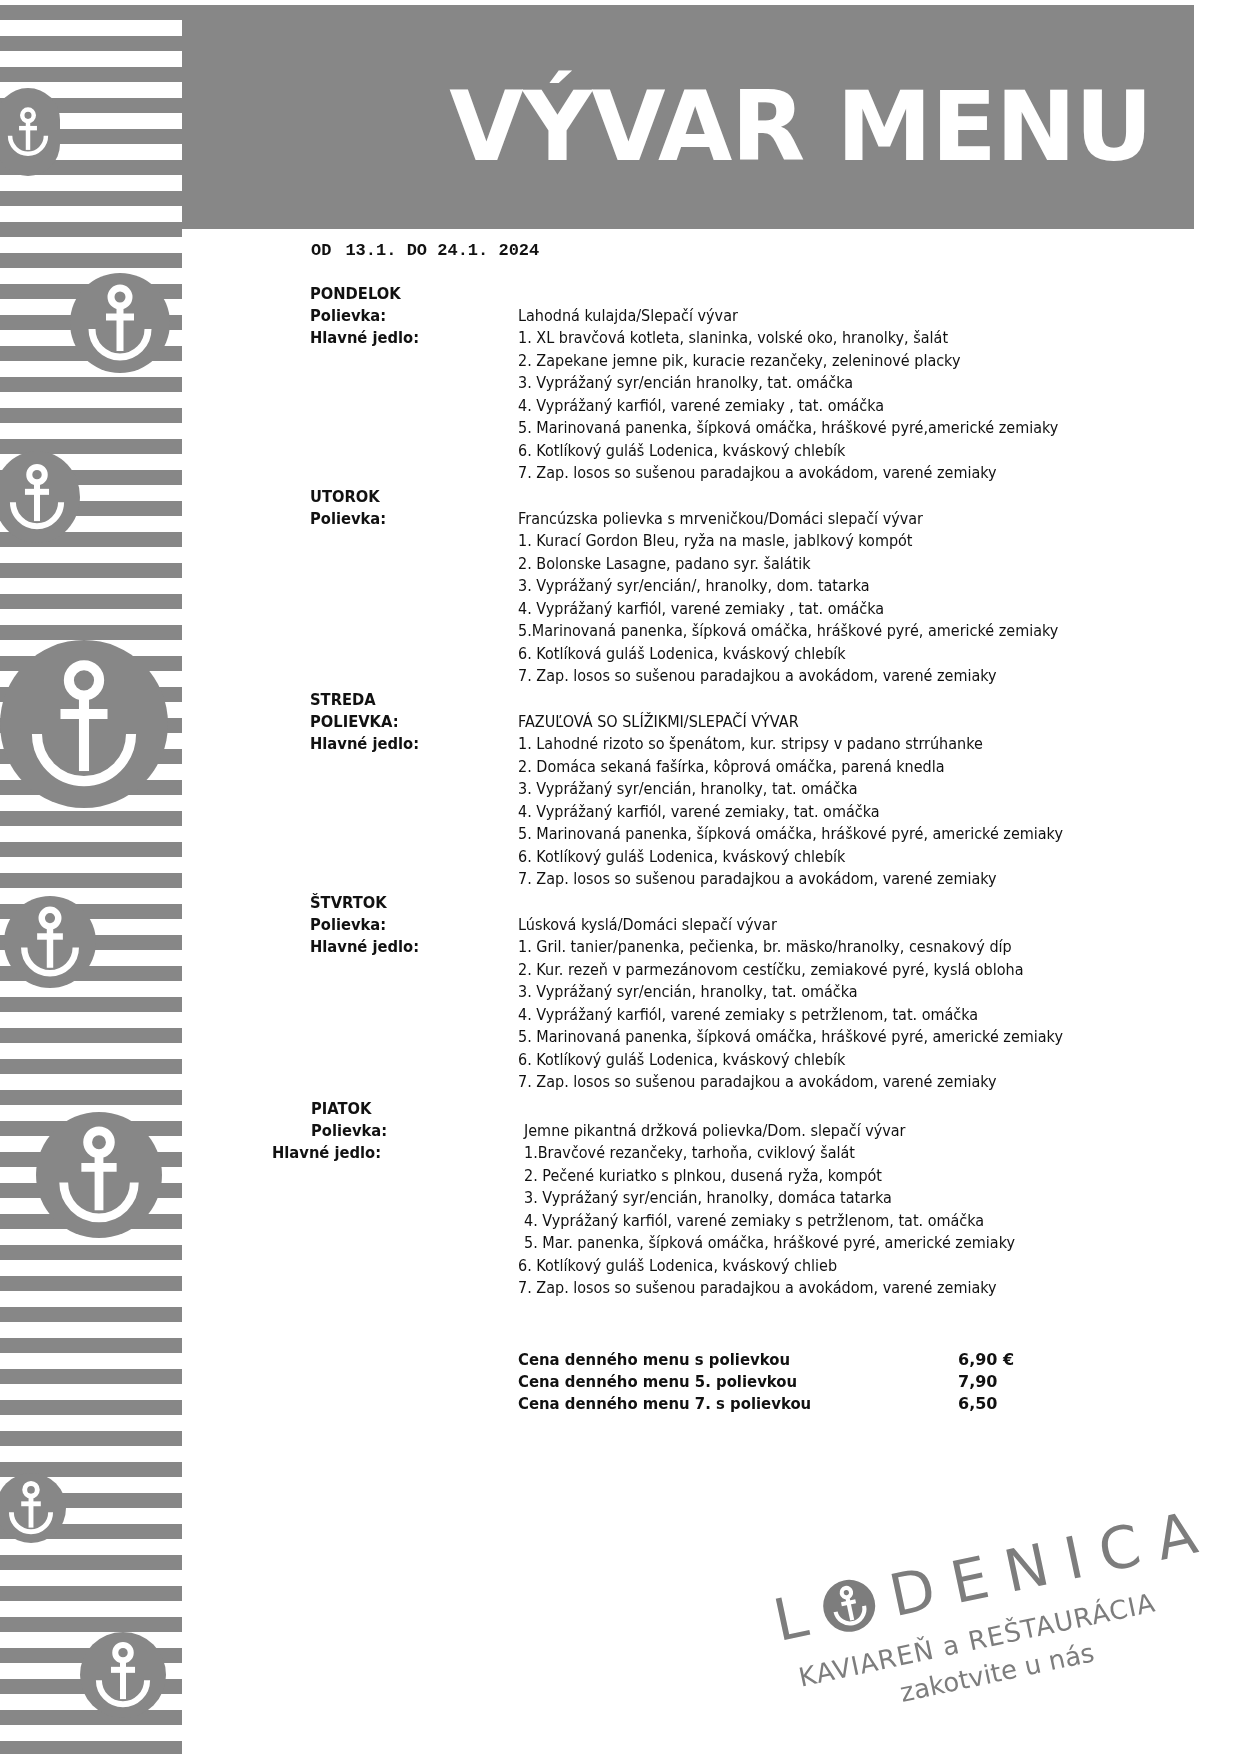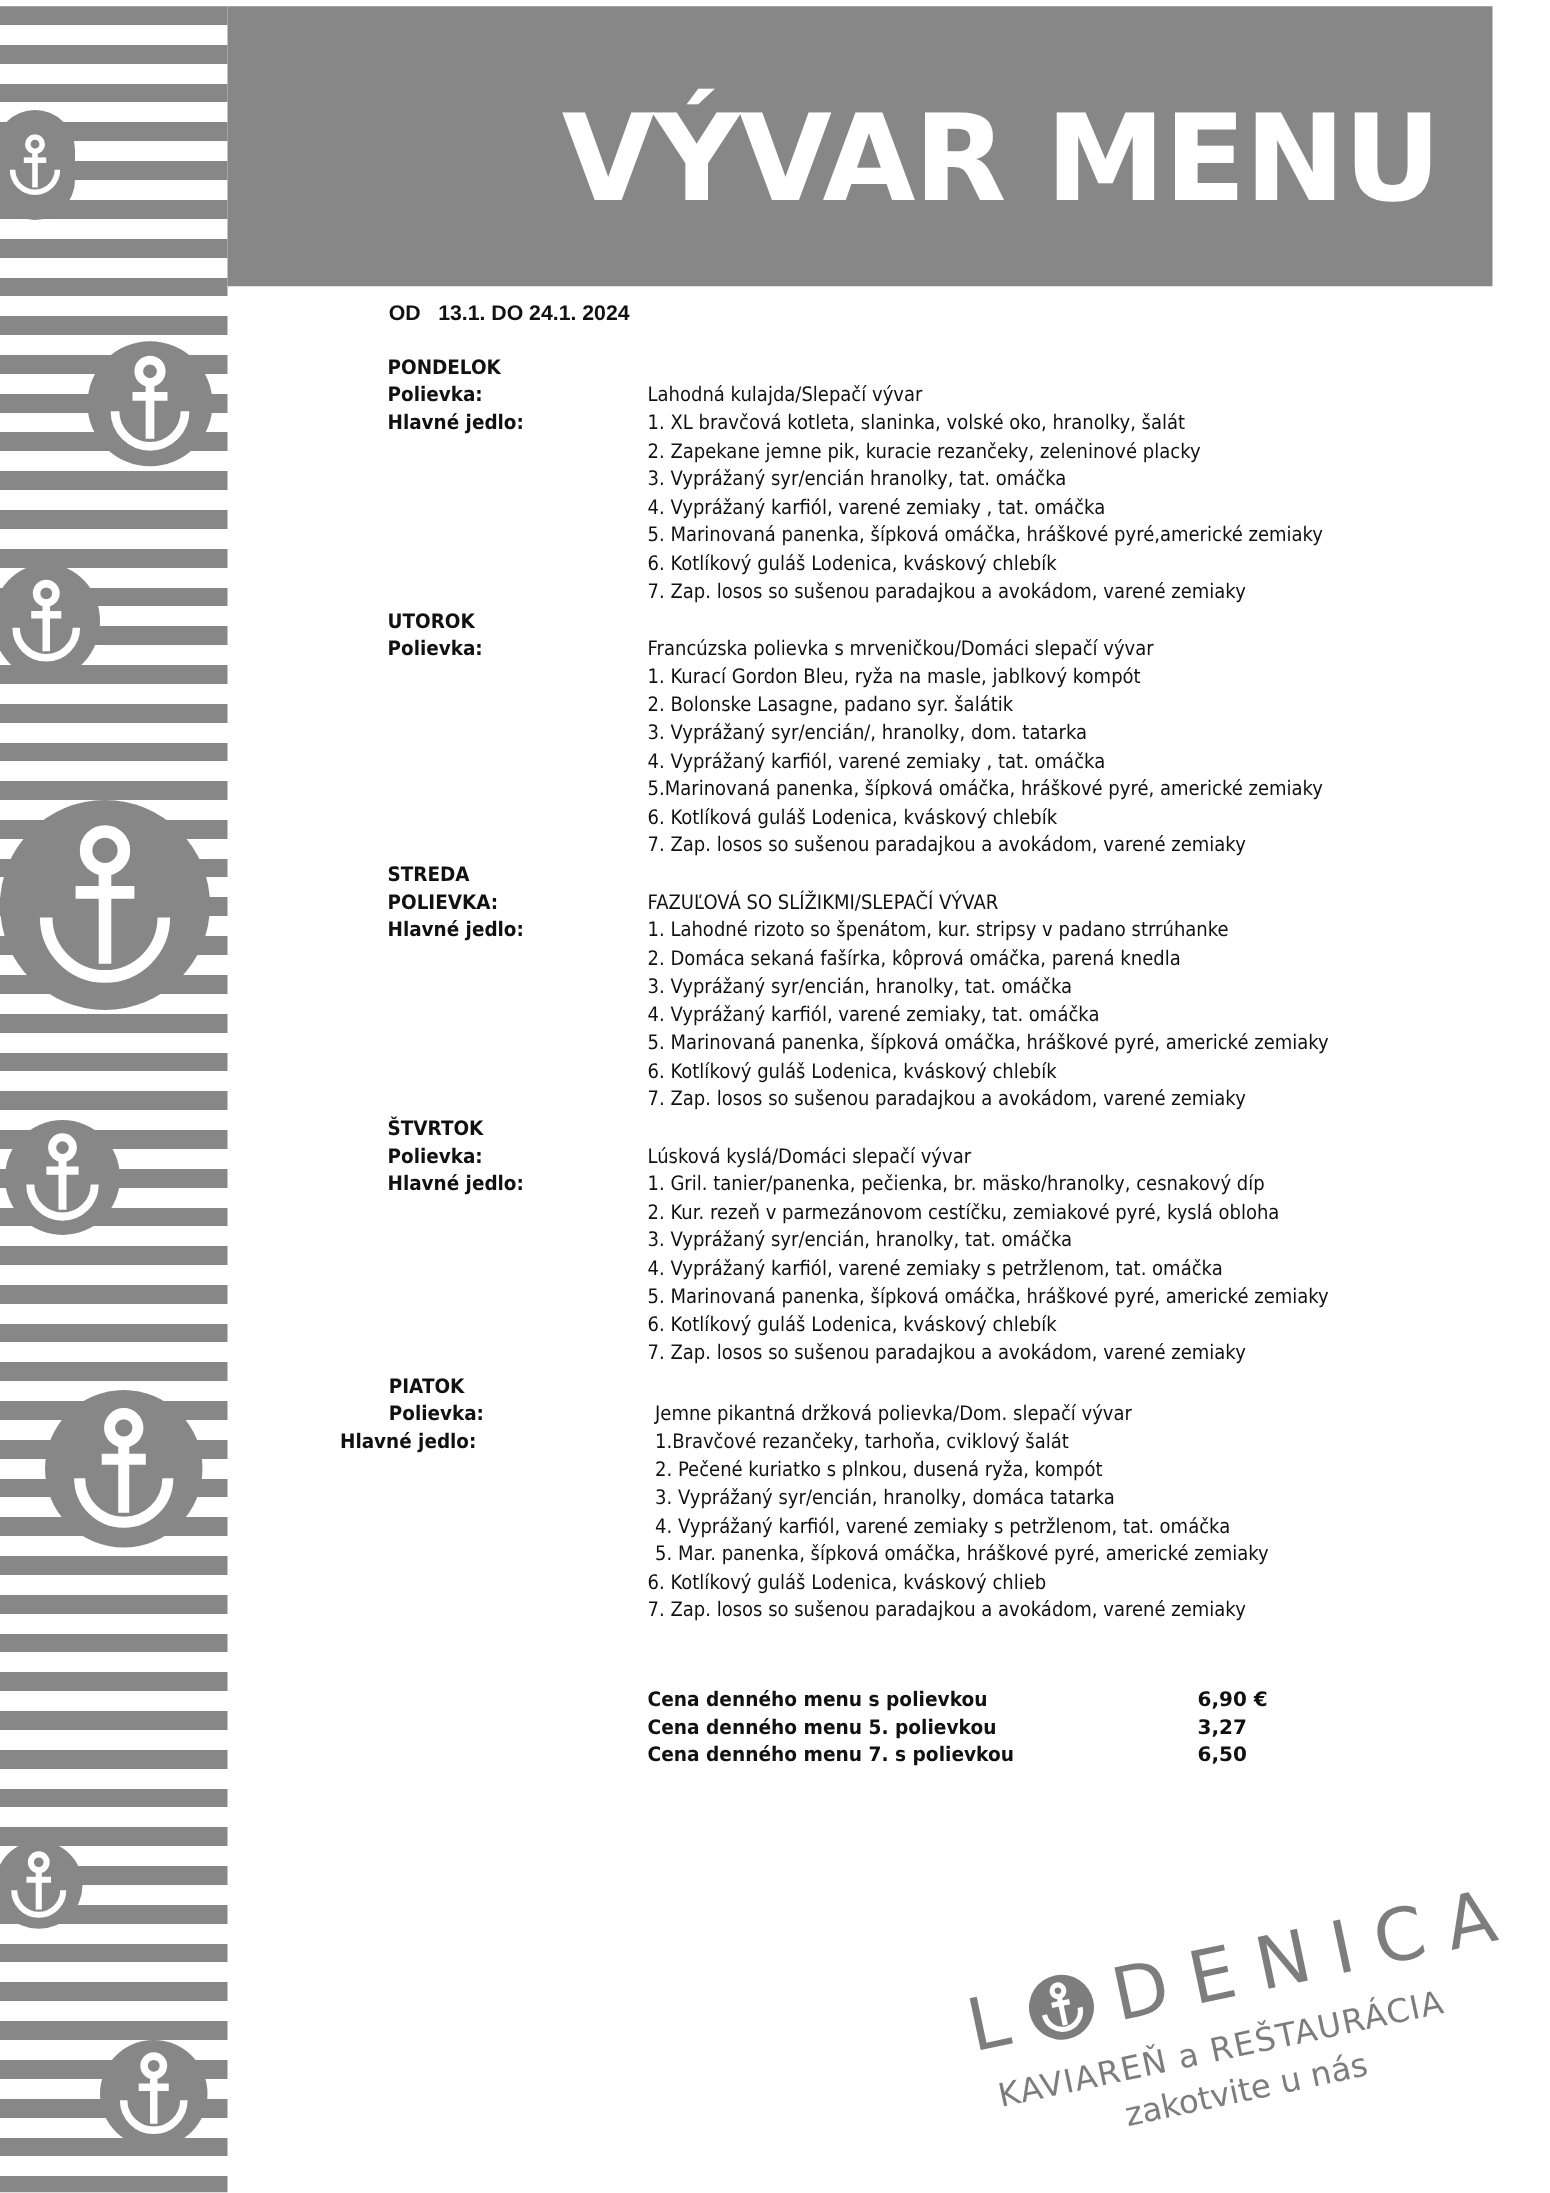--- a/index.html
+++ b/index.html
@@ -22,21 +22,21 @@
     }
     .title {
       position: absolute; right: 42px; top: 74px;
       font-family: "DejaVu Sans", sans-serif; font-weight: bold;
       font-size: 96px; letter-spacing: -1px; color: #ffffff; line-height: 1;
     }
 
     
     .date-range {
       position: absolute; left: 311px; top: 241px;
-      font-family: Liberation Sans, sans-serif; font-weight: bold; font-size: 17px;
+      font-family: Liberation Mono, monospace; font-weight: bold; font-size: 17px;
       letter-spacing: 0px;
     }
     .date-range .gap { display: inline-block; width: 14px; }
 
     .day { position: absolute; left: 0; width: 1240px; }
     .row { position: absolute; height: 22px; line-height: 22px; white-space: nowrap; }
     .lbl { font-family: "DejaVu Sans", sans-serif; font-weight: bold; font-size: 16px; transform: scaleX(0.92); transform-origin: left; }
     .item { font-family: "DejaVu Sans", sans-serif; font-size: 16px; transform: scaleX(0.9); transform-origin: left; }
 
     .prices { position: absolute; left: 518px; top: 1349px; }
@@ -225,21 +225,21 @@
   <div class="row item" style="left:518px; top:179px;">7.  Zap. losos so sušenou paradajkou a avokádom, varené zemiaky</div>
 </div>
 
 <div class="prices">
   <div class="price-row">
     <span class="plabel">Cena denného menu s polievkou</span>
     <span class="pval">6,90 €</span>
   </div>
   <div class="price-row">
     <span class="plabel">Cena denného menu 5.  polievkou</span>
-    <span class="pval">3,27</span>
+    <span class="pval">7,90</span>
   </div>
   <div class="price-row">
     <span class="plabel">Cena denného menu 7. s polievkou</span>
     <span class="pval">6,50</span>
   </div>
 </div>
 
 <div class="logo">
   <div class="logo-word">
     <span>L</span>

